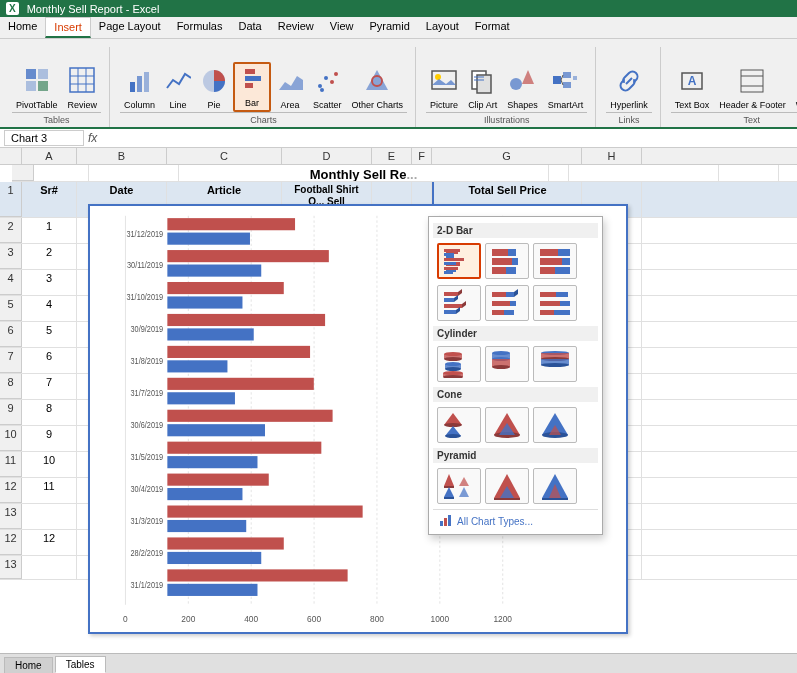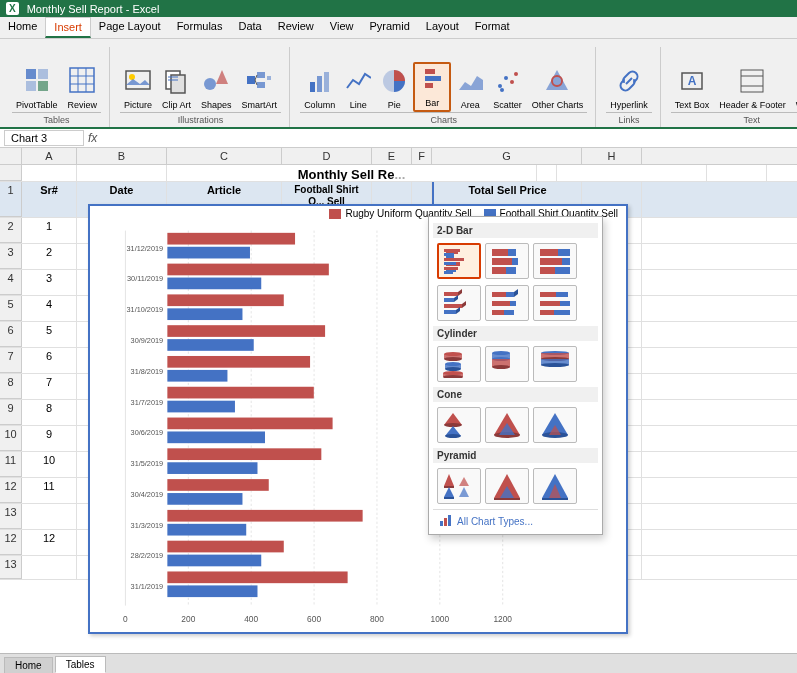--- a/index.html
+++ b/index.html
@@ -315,20 +315,93 @@
           <span class="btn-label">Review</span>
         </div>
       </div>
       <div class="ribbon-group-title">Tables</div>
     </div>
 
     <div class="ribbon-group">
       <div class="ribbon-buttons">
         <div class="ribbon-btn">
           <span class="btn-icon">
+            <svg width="26" height="26" viewBox="0 0 26 26">
+              <rect x="3" y="14" width="5" height="10" fill="#4472c4"></rect>
+              <rect x="10" y="8" width="5" height="16" fill="#4472c4" opacity="0.7"></rect>
+              <rect x="17" y="4" width="5" height="20" fill="#4472c4" opacity="0.5"></rect>
+            </svg>
+          </span>
+          <span class="btn-label">Column</span>
+        </div>
+        <div class="ribbon-btn">
+          <span class="btn-icon">
+            <svg width="26" height="26" viewBox="0 0 26 26">
+              <polyline points="2,20 8,12 14,16 20,6 26,10" fill="none" stroke="#4472c4" stroke-width="2"></polyline>
+            </svg>
+          </span>
+          <span class="btn-label">Line</span>
+        </div>
+        <div class="ribbon-btn">
+          <span class="btn-icon">
+            <svg width="26" height="26" viewBox="0 0 26 26">
+              <circle cx="13" cy="13" r="11" fill="#4472c4" opacity="0.3"></circle>
+              <path d="M13,13 L13,2 A11,11,0,0,1,24,13 Z" fill="#c0504d"></path>
+              <path d="M13,13 L24,13 A11,11,0,0,1,13,24 Z" fill="#4472c4"></path>
+            </svg>
+          </span>
+          <span class="btn-label">Pie</span>
+        </div>
+        <div class="ribbon-btn bar-btn-active" style="background:#fce8d8; border:2px solid #c55a11; border-radius:2px;">
+          <span class="btn-icon">
+            <svg width="26" height="26" viewBox="0 0 26 26">
+              <rect x="6" y="3" width="10" height="5" fill="#c0504d"></rect>
+              <rect x="6" y="10" width="16" height="5" fill="#4472c4"></rect>
+              <rect x="6" y="17" width="8" height="5" fill="#c0504d"></rect>
+            </svg>
+          </span>
+          <span class="btn-label">Bar</span>
+        </div>
+        <div class="ribbon-btn">
+          <span class="btn-icon">
+            <svg width="26" height="26" viewBox="0 0 26 26">
+              <path d="M2,22 L8,14 L14,18 L20,8 L26,12 L26,22 Z" fill="#4472c4" opacity="0.6"></path>
+            </svg>
+          </span>
+          <span class="btn-label">Area</span>
+        </div>
+        <div class="ribbon-btn">
+          <span class="btn-icon">
+            <svg width="26" height="26" viewBox="0 0 26 26">
+              <circle cx="6" cy="18" r="2" fill="#4472c4"></circle>
+              <circle cx="12" cy="10" r="2" fill="#4472c4"></circle>
+              <circle cx="18" cy="14" r="2" fill="#c0504d"></circle>
+              <circle cx="22" cy="6" r="2" fill="#c0504d"></circle>
+              <circle cx="8" cy="22" r="2" fill="#4472c4"></circle>
+            </svg>
+          </span>
+          <span class="btn-label">Scatter</span>
+        </div>
+        <div class="ribbon-btn">
+          <span class="btn-icon">
+            <svg width="26" height="26" viewBox="0 0 26 26">
+              <polygon points="13,2 24,22 2,22" fill="#4472c4" opacity="0.6"></polygon>
+              <circle cx="13" cy="13" r="5" fill="none" stroke="#c0504d" stroke-width="2"></circle>
+            </svg>
+          </span>
+          <span class="btn-label">Other Charts</span>
+        </div>
+      </div>
+      <div class="ribbon-group-title">Charts</div>
+    </div>
+
+    <div class="ribbon-group">
+      <div class="ribbon-buttons">
+        <div class="ribbon-btn">
+          <span class="btn-icon">
             <svg width="28" height="28" viewBox="0 0 28 28">
               <rect x="2" y="5" width="24" height="18" fill="none" stroke="#555" stroke-width="1.5"></rect>
               <circle cx="8" cy="11" r="3" fill="#ffcc00"></circle>
               <path d="M2 19 L9 13 L16 18 L21 14 L26 19 Z" fill="#4472c4" opacity="0.7"></path>
             </svg>
           </span>
           <span class="btn-label">Picture</span>
         </div>
         <div class="ribbon-btn">
           <span class="btn-icon">
@@ -358,93 +431,20 @@
               <rect x="12" y="16" width="8" height="6" fill="#4472c4" opacity="0.7"></rect>
               <rect x="22" y="10" width="4" height="4" fill="#4472c4" opacity="0.5"></rect>
               <line x1="10" y1="14" x2="12" y2="9" stroke="#555" stroke-width="1"></line>
               <line x1="10" y1="14" x2="12" y2="19" stroke="#555" stroke-width="1"></line>
             </svg>
           </span>
           <span class="btn-label">SmartArt</span>
         </div>
       </div>
       <div class="ribbon-group-title">Illustrations</div>
-    </div>
-
-    <div class="ribbon-group">
-      <div class="ribbon-buttons">
-        <div class="ribbon-btn">
-          <span class="btn-icon">
-            <svg width="26" height="26" viewBox="0 0 26 26">
-              <rect x="3" y="14" width="5" height="10" fill="#4472c4"></rect>
-              <rect x="10" y="8" width="5" height="16" fill="#4472c4" opacity="0.7"></rect>
-              <rect x="17" y="4" width="5" height="20" fill="#4472c4" opacity="0.5"></rect>
-            </svg>
-          </span>
-          <span class="btn-label">Column</span>
-        </div>
-        <div class="ribbon-btn">
-          <span class="btn-icon">
-            <svg width="26" height="26" viewBox="0 0 26 26">
-              <polyline points="2,20 8,12 14,16 20,6 26,10" fill="none" stroke="#4472c4" stroke-width="2"></polyline>
-            </svg>
-          </span>
-          <span class="btn-label">Line</span>
-        </div>
-        <div class="ribbon-btn">
-          <span class="btn-icon">
-            <svg width="26" height="26" viewBox="0 0 26 26">
-              <circle cx="13" cy="13" r="11" fill="#4472c4" opacity="0.3"></circle>
-              <path d="M13,13 L13,2 A11,11,0,0,1,24,13 Z" fill="#c0504d"></path>
-              <path d="M13,13 L24,13 A11,11,0,0,1,13,24 Z" fill="#4472c4"></path>
-            </svg>
-          </span>
-          <span class="btn-label">Pie</span>
-        </div>
-        <div class="ribbon-btn bar-btn-active" style="background:#fce8d8; border:2px solid #c55a11; border-radius:2px;">
-          <span class="btn-icon">
-            <svg width="26" height="26" viewBox="0 0 26 26">
-              <rect x="6" y="3" width="10" height="5" fill="#c0504d"></rect>
-              <rect x="6" y="10" width="16" height="5" fill="#4472c4"></rect>
-              <rect x="6" y="17" width="8" height="5" fill="#c0504d"></rect>
-            </svg>
-          </span>
-          <span class="btn-label">Bar</span>
-        </div>
-        <div class="ribbon-btn">
-          <span class="btn-icon">
-            <svg width="26" height="26" viewBox="0 0 26 26">
-              <path d="M2,22 L8,14 L14,18 L20,8 L26,12 L26,22 Z" fill="#4472c4" opacity="0.6"></path>
-            </svg>
-          </span>
-          <span class="btn-label">Area</span>
-        </div>
-        <div class="ribbon-btn">
-          <span class="btn-icon">
-            <svg width="26" height="26" viewBox="0 0 26 26">
-              <circle cx="6" cy="18" r="2" fill="#4472c4"></circle>
-              <circle cx="12" cy="10" r="2" fill="#4472c4"></circle>
-              <circle cx="18" cy="14" r="2" fill="#c0504d"></circle>
-              <circle cx="22" cy="6" r="2" fill="#c0504d"></circle>
-              <circle cx="8" cy="22" r="2" fill="#4472c4"></circle>
-            </svg>
-          </span>
-          <span class="btn-label">Scatter</span>
-        </div>
-        <div class="ribbon-btn">
-          <span class="btn-icon">
-            <svg width="26" height="26" viewBox="0 0 26 26">
-              <polygon points="13,2 24,22 2,22" fill="#4472c4" opacity="0.6"></polygon>
-              <circle cx="13" cy="13" r="5" fill="none" stroke="#c0504d" stroke-width="2"></circle>
-            </svg>
-          </span>
-          <span class="btn-label">Other Charts</span>
-        </div>
-      </div>
-      <div class="ribbon-group-title">Charts</div>
     </div>
 
     <div class="ribbon-group">
       <div class="ribbon-buttons">
         <div class="ribbon-btn">
           <span class="btn-icon">
             <svg width="26" height="26" viewBox="0 0 26 26">
               <path d="M8,14 C7,13 7,11 9,9 L13,5 C15,3 18,3 20,5 C22,7 22,10 20,12 L18,14" fill="none" stroke="#4472c4" stroke-width="2" stroke-linecap="round"></path>
               <path d="M18,12 C19,13 19,15 17,17 L13,21 C11,23 8,23 6,21 C4,19 4,16 6,14 L8,12" fill="none" stroke="#4472c4" stroke-width="2" stroke-linecap="round"></path>
               <line x1="10" y1="16" x2="16" y2="10" stroke="#4472c4" stroke-width="2"></line>
@@ -500,21 +500,21 @@
         <div class="col-header" style="width:55px;">A</div>
         <div class="col-header" style="width:90px;">B</div>
         <div class="col-header" style="width:115px;">C</div>
         <div class="col-header" style="width:90px;">D</div>
         <div class="col-header" style="width:40px;">E</div>
         <div class="col-header" style="width:20px;">F</div>
         <div class="col-header" style="width:150px;">G</div>
         <div class="col-header" style="width:60px;">H</div>
       </div>
 
-      <div class="sheet-row" style="height:17px;">
+      <div class="sheet-row" style="height:17px;margin-left:12px;">
         <div class="row-num"></div>
         <div class="cell" style="width:55px;"></div>
         <div class="cell" style="width:90px;"></div>
         <div class="cell title-cell" style="width:370px;">Monthly Sell Re<span style="color:#aaa">...</span></div>
         <div class="cell" style="width:20px;"></div>
         <div class="cell" style="width:150px;"></div>
         <div class="cell" style="width:60px;"></div>
       </div>
 
       <div class="sheet-row" style="height:36px; background:#dce6f1;">
@@ -686,30 +686,20 @@
         <div class="cell" style="width:20px;"></div>
         <div class="cell" style="width:150px;"></div>
         <div class="cell" style="width:60px;"></div>
       </div>
 
     </div>
 
     <div class="chart-container" style="left:88px; top:56px; width:540px; height:430px;">
       <div style="display:flex; flex-direction:column; height:100%;">
 
-        <div class="chart-legend">
-          <div class="legend-item">
-            <div class="legend-color" style="background:#c0504d;"></div>
-            <span>Rugby Uniform Quantity Sell</span>
-          </div>
-          <div class="legend-item">
-            <div class="legend-color" style="background:#4472c4;"></div>
-            <span>Football Shirt Quantity Sell</span>
-          </div>
-        </div>
 
         <div style="flex:1; padding:4px 8px 4px 4px;">
           <svg id="bar-chart-svg" width="100%" height="100%" viewBox="0 0 500 360" preserveAspectRatio="none">
 
             <text x="30" y="355" font-size="8" text-anchor="middle" fill="#555">0</text>
             <text x="90" y="355" font-size="8" text-anchor="middle" fill="#555">200</text>
             <text x="150" y="355" font-size="8" text-anchor="middle" fill="#555">400</text>
             <text x="210" y="355" font-size="8" text-anchor="middle" fill="#555">600</text>
             <text x="270" y="355" font-size="8" text-anchor="middle" fill="#555">800</text>
             <text x="330" y="355" font-size="8" text-anchor="middle" fill="#555">1000</text>

